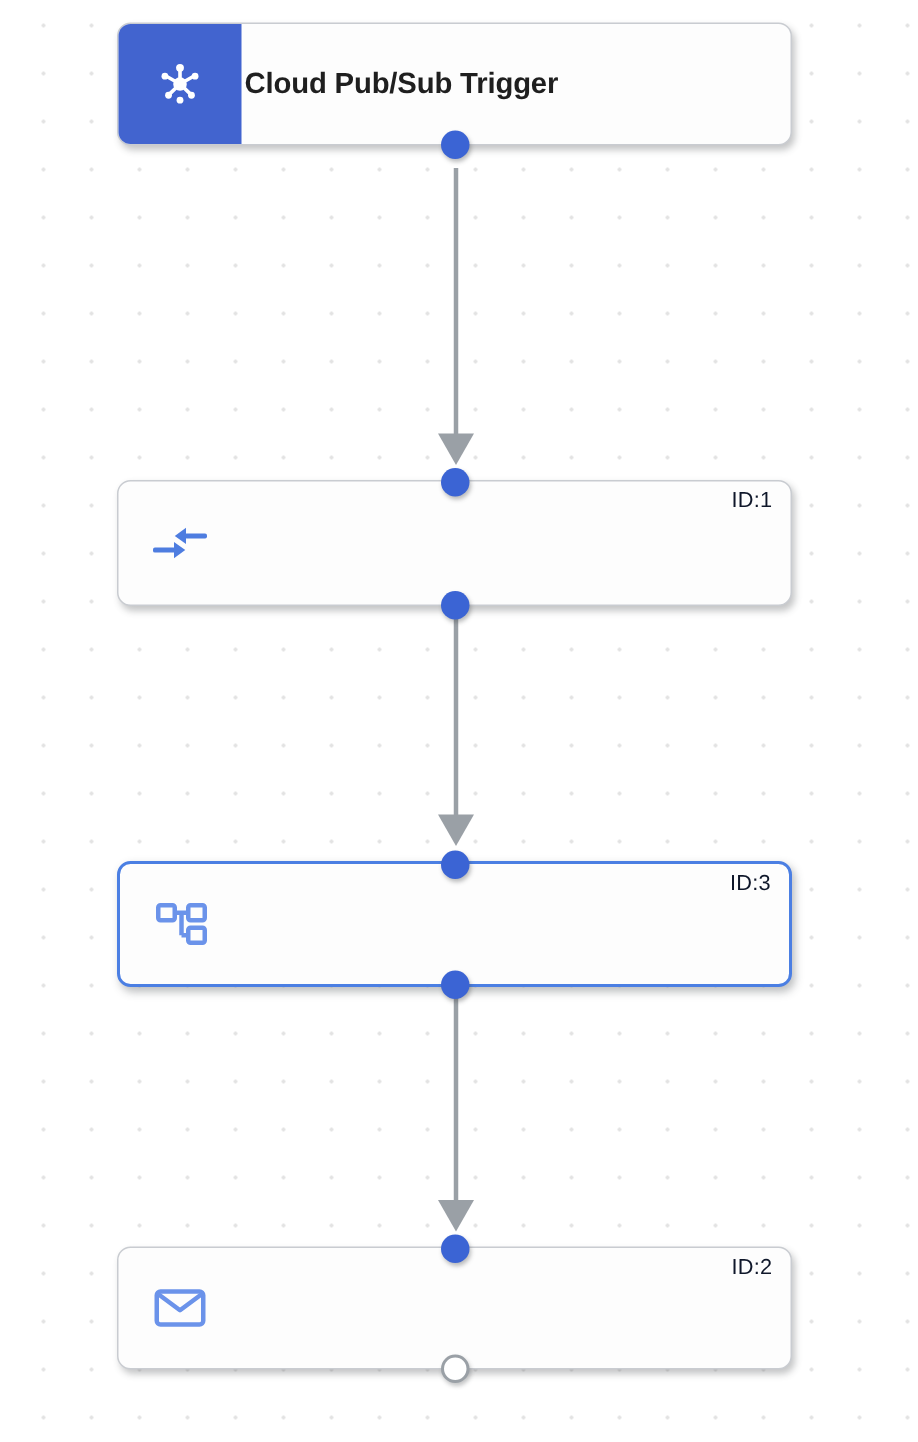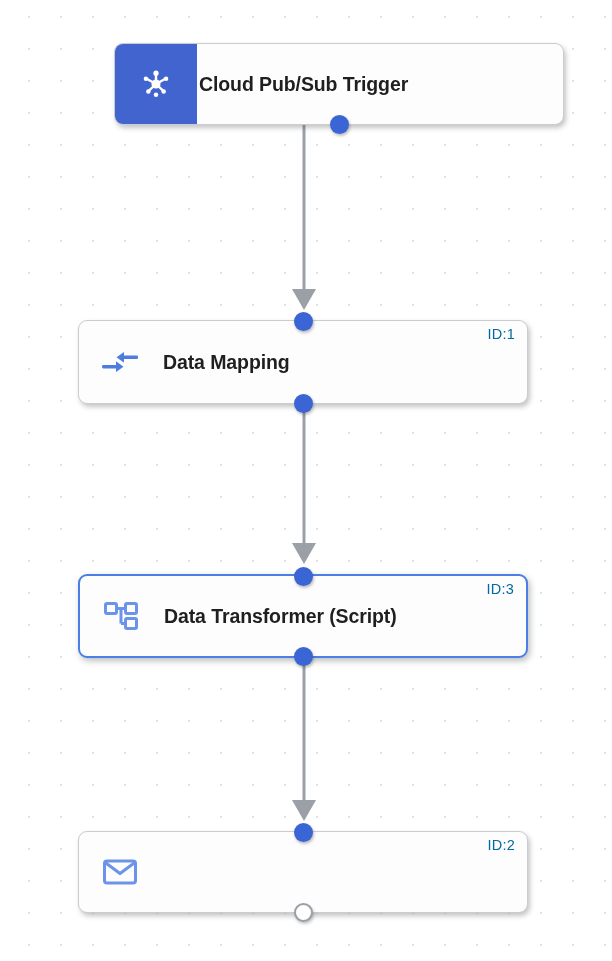--- a/index.html
+++ b/index.html
@@ -81,21 +81,21 @@
     padding-left: 2px;
   }
 
   
   .id-badge {
     position: absolute;
     top: 5px;
     right: 12px;
     font-size: 14.5px;
     font-weight: normal;
-    color: #0369a1;
+    color: #0f172a;
     letter-spacing: 0.2px;
   }
 
   
   .port {
     position: absolute;
     left: 50%;
     width: 19px;
     height: 19px;
     margin-left: -9.5px;
@@ -127,21 +127,21 @@
     <g>
       <line x1="304" y1="404" x2="304" y2="556" stroke="#9aa0a6" stroke-width="3"></line>
       <polygon points="292,543 316,543 304,564" fill="#9aa0a6"></polygon>
     </g>
     <g>
       <line x1="304" y1="658" x2="304" y2="813" stroke="#9aa0a6" stroke-width="3"></line>
       <polygon points="292,800 316,800 304,821" fill="#9aa0a6"></polygon>
     </g>
   </svg>
 
-  <div class="node" style="left:78px; top:43px; width:450px; height:82px;margin-left:36px;">
+  <div class="node" style="left:78px; top:15px; width:450px; height:82px;">
     <div class="icon-cell filled">
       <span>
         <svg width="34" height="34" viewBox="0 0 24 24">
           <g stroke="#ffffff" stroke-width="1.7" stroke-linecap="round">
             <line x1="12" y1="12" x2="12" y2="5.5"></line>
             <line x1="12" y1="12" x2="6" y2="8.6"></line>
             <line x1="12" y1="12" x2="18" y2="8.6"></line>
             <line x1="12" y1="12" x2="7.4" y2="16.4"></line>
             <line x1="12" y1="12" x2="16.6" y2="16.4"></line>
           </g>
@@ -165,42 +165,40 @@
         <svg width="40" height="32" viewBox="0 0 40 32">
           <g fill="#4e7de0">
             <rect x="2" y="19" width="15" height="3.4" rx="1.3"></rect>
             <polygon points="16,15.3 23.5,20.7 16,26.1"></polygon>
             <rect x="23" y="9.6" width="15" height="3.4" rx="1.3"></rect>
             <polygon points="24,5.9 16.5,11.3 24,16.7"></polygon>
           </g>
         </svg>
       </span>
     </div>
-    <div class="node-label">Data Mapping</div>
     <div class="id-badge">ID:1</div>
     <div class="port filled top"></div>
     <div class="port filled bottom"></div>
   </div>
 
   <div class="node selected" style="left:78px; top:574px; width:450px; height:84px;">
     <div class="icon-cell">
       <span>
         <svg width="36" height="34" viewBox="0 0 36 34">
           <g fill="none" stroke="#6b93ea" stroke-width="3">
             <rect x="2.5" y="4.5" width="11" height="10" rx="1.5"></rect>
             <rect x="22.5" y="4.5" width="11" height="10" rx="1.5"></rect>
             <rect x="22.5" y="19.5" width="11" height="10" rx="1.5"></rect>
             <line x1="13.5" y1="9.5" x2="22.5" y2="9.5"></line>
             <line x1="18" y1="9.5" x2="18" y2="24.5"></line>
             <line x1="18" y1="24.5" x2="22.5" y2="24.5"></line>
           </g>
         </svg>
       </span>
     </div>
-    <div class="node-label">Data Transformer (Script)</div>
     <div class="id-badge">ID:3</div>
     <div class="port filled top"></div>
     <div class="port filled bottom"></div>
   </div>
 
   <div class="node" style="left:78px; top:831px; width:450px; height:82px;">
     <div class="icon-cell">
       <span>
         <svg width="36" height="30" viewBox="0 0 36 30">
           <rect x="2.5" y="4" width="31" height="22" rx="2.5" fill="none" stroke="#6b93ea" stroke-width="3"></rect>

